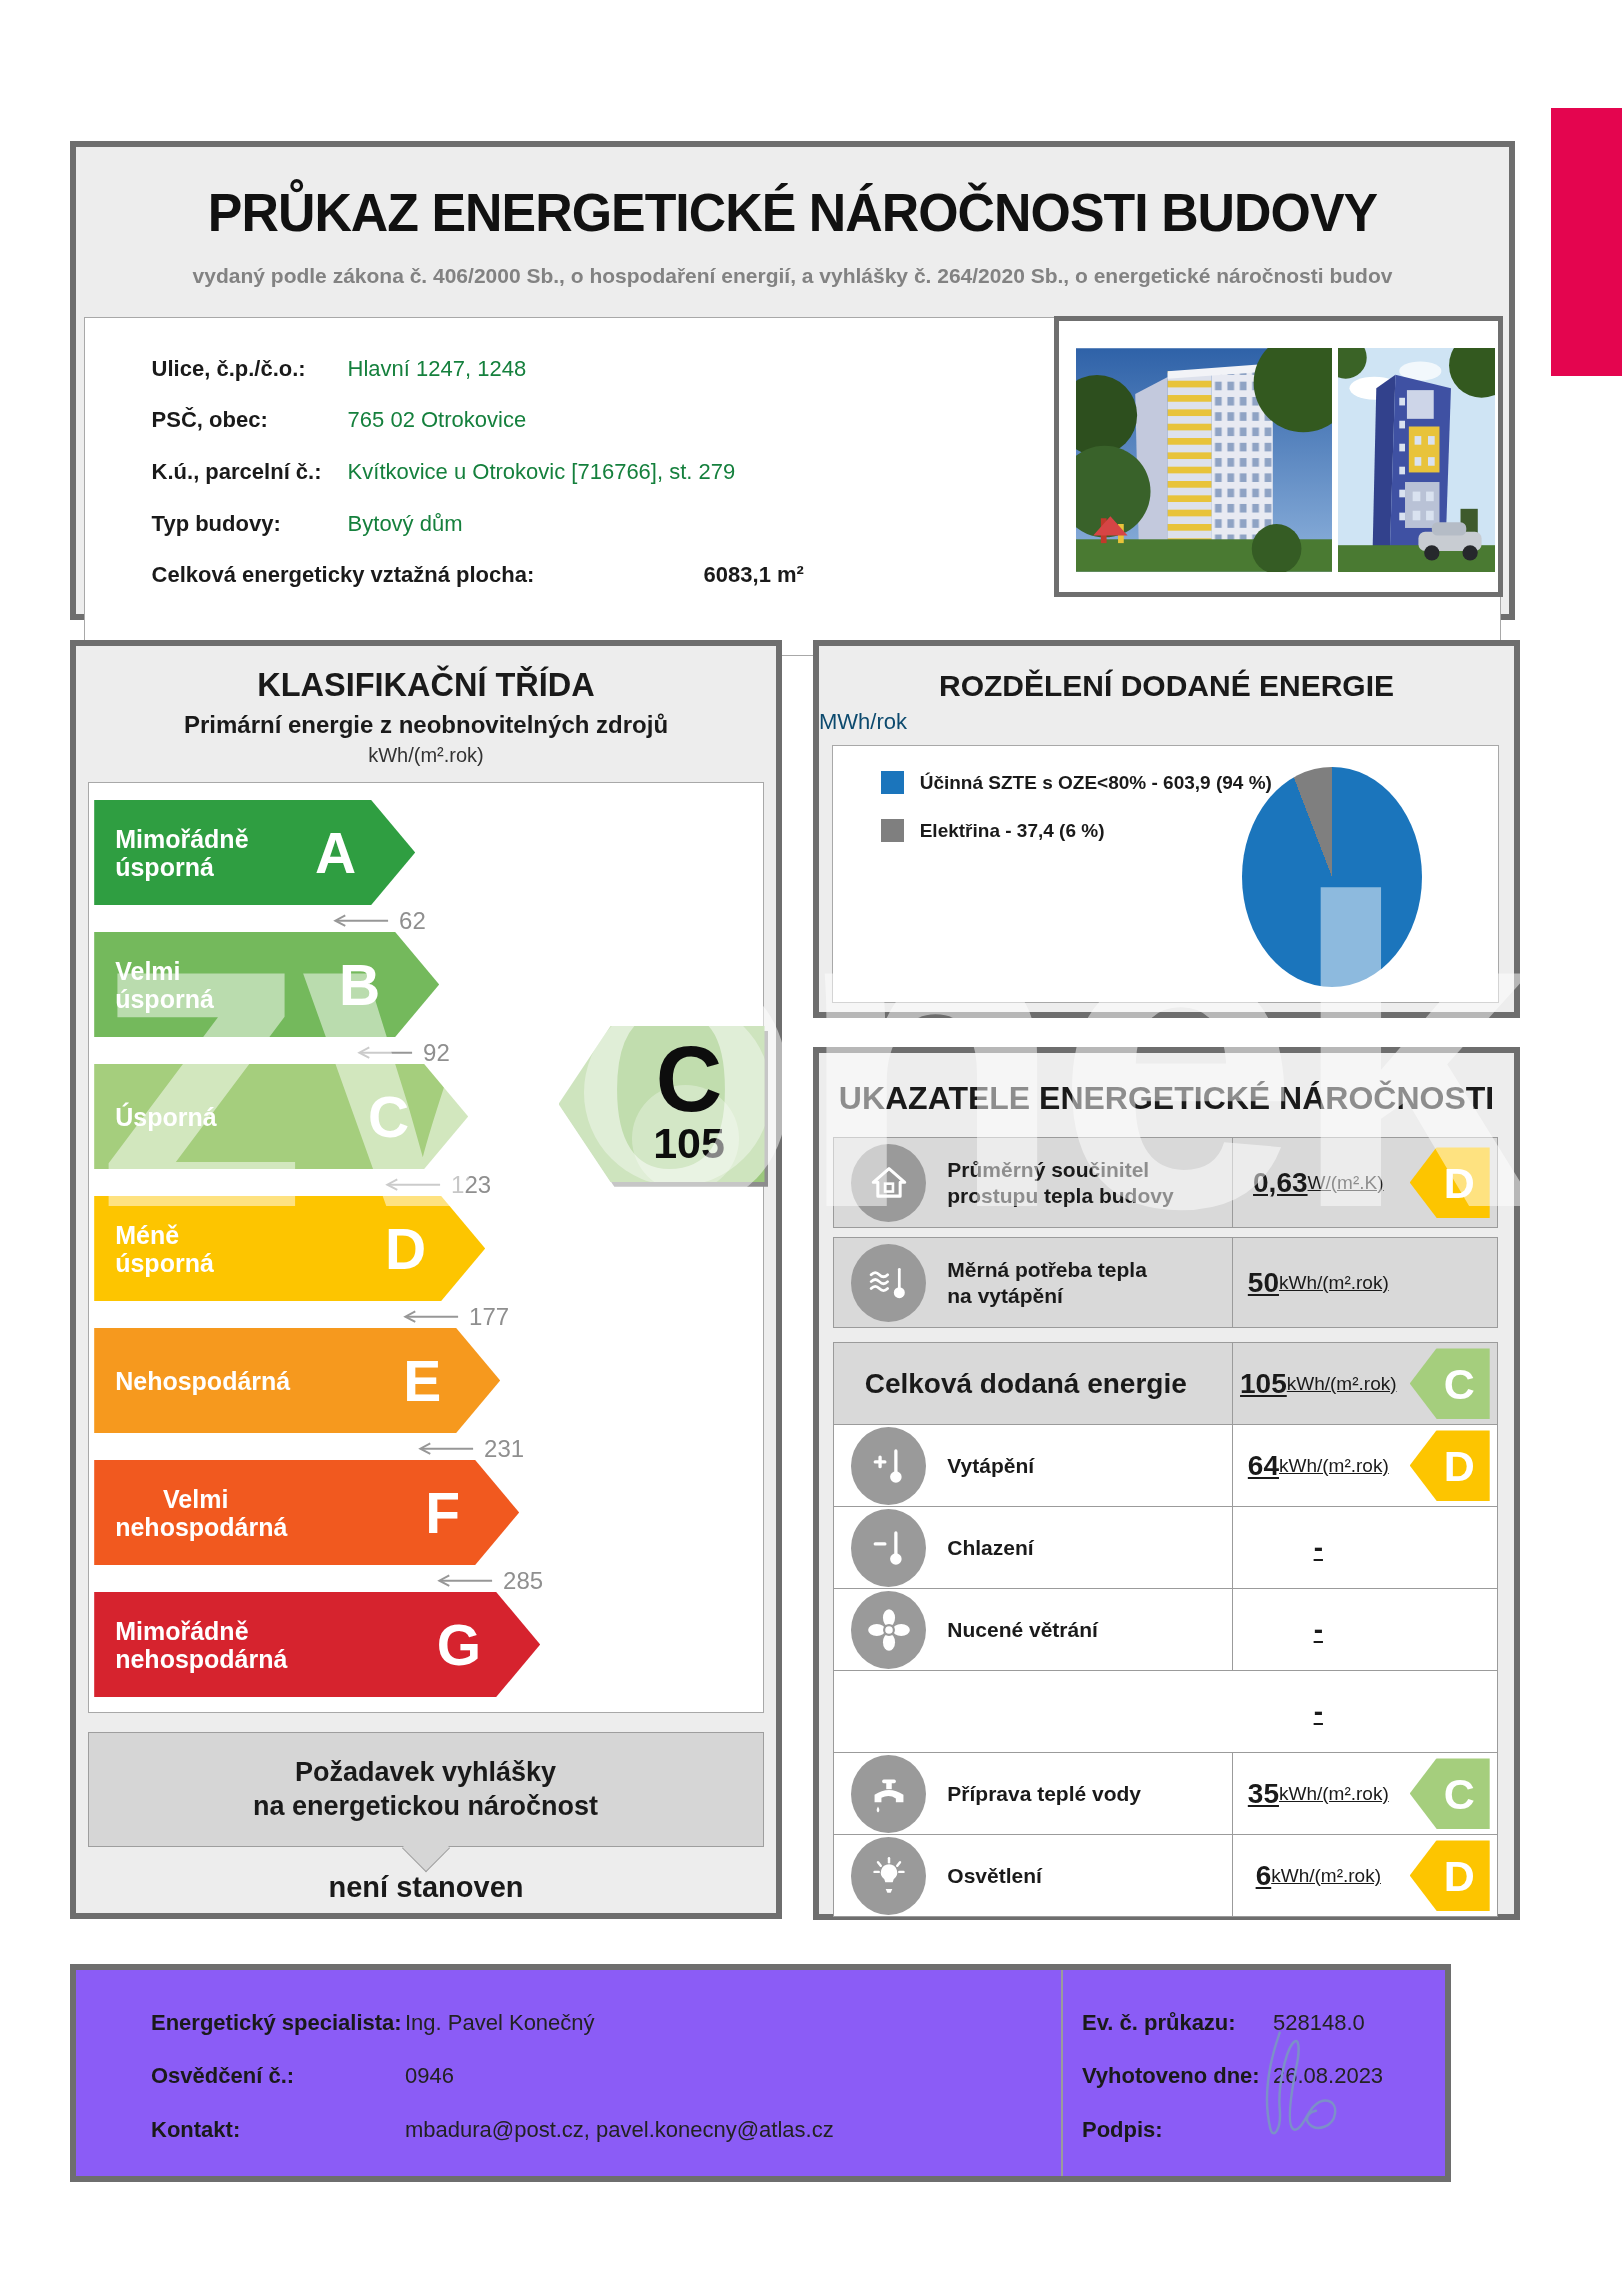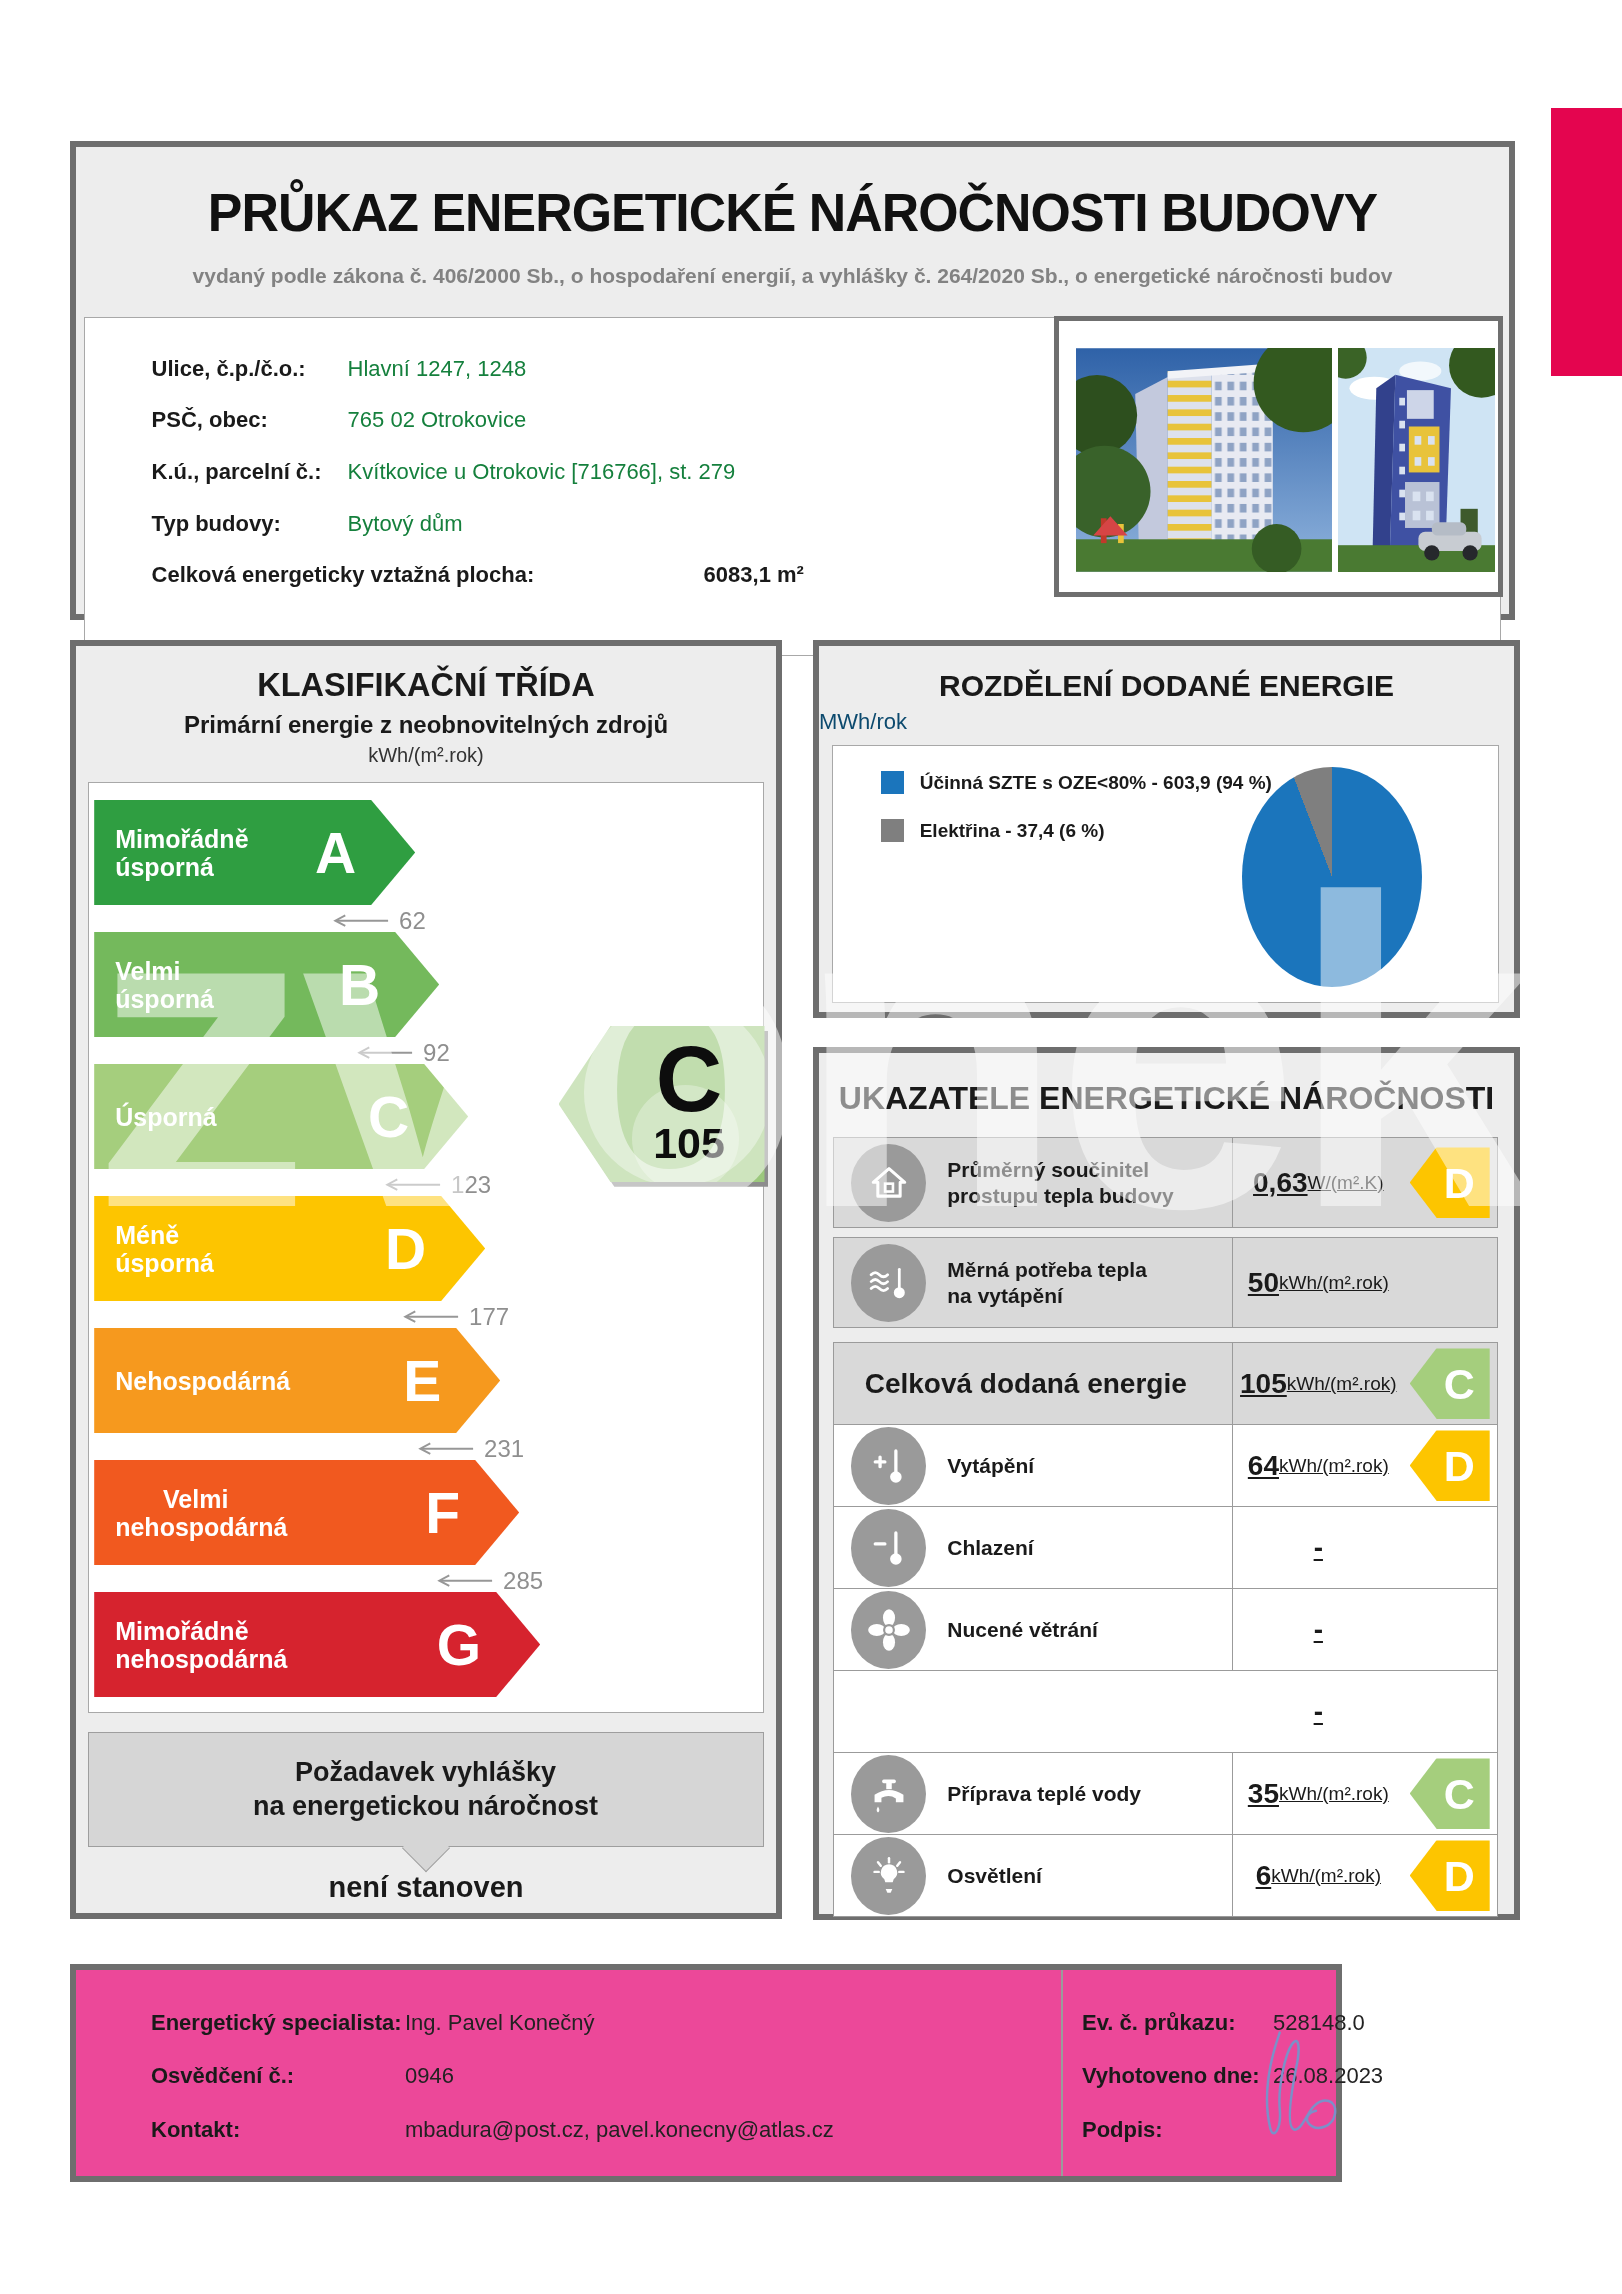--- a/index.html
+++ b/index.html
@@ -93,21 +93,21 @@
   .ind-label{font-size:21px;font-weight:bold;max-width:229px;line-height:1.2;}
   .total .ind-label{font-size:28px;max-width:none;padding-left:13.4px;}
   .ind-num{font-size:28px;font-weight:bold;}
   .ind-unit{font-size:19px;}
   .grade{position:absolute;right:7.6px;top:50%;transform:translateY(-50%);width:80px;height:71px;
          clip-path:polygon(0 50%,27px 0,100% 0,100% 100%,27px 100%);
          display:flex;align-items:center;justify-content:center;padding-left:19px;box-sizing:border-box;
          color:#fff;font-size:43px;font-weight:bold;}
 
   
-  .footer-box{left:70px;top:1964px;width:1272px;height:218px;background:#ec4899;
+  .footer-box{left:70px;top:1964px;width:1381px;height:218px;background:#8b5cf6;
               border:6.7px solid #6e6e6e;box-sizing:border-box;}
   .footer-divider{position:absolute;left:985px;top:0;bottom:0;width:1.9px;background:#9b9b9b;}
   .f-row{position:absolute;height:48px;display:flex;align-items:center;}
   .f-label{font-size:22px;font-weight:bold;}
   .f-value{font-size:22px;color:#222;}
 
   
   .watermark{left:91px;top:834px;font-size:440px;font-weight:bold;letter-spacing:-9.6px;
              color:rgba(255,255,255,.5);z-index:40;pointer-events:none;line-height:1;}
 </style>

